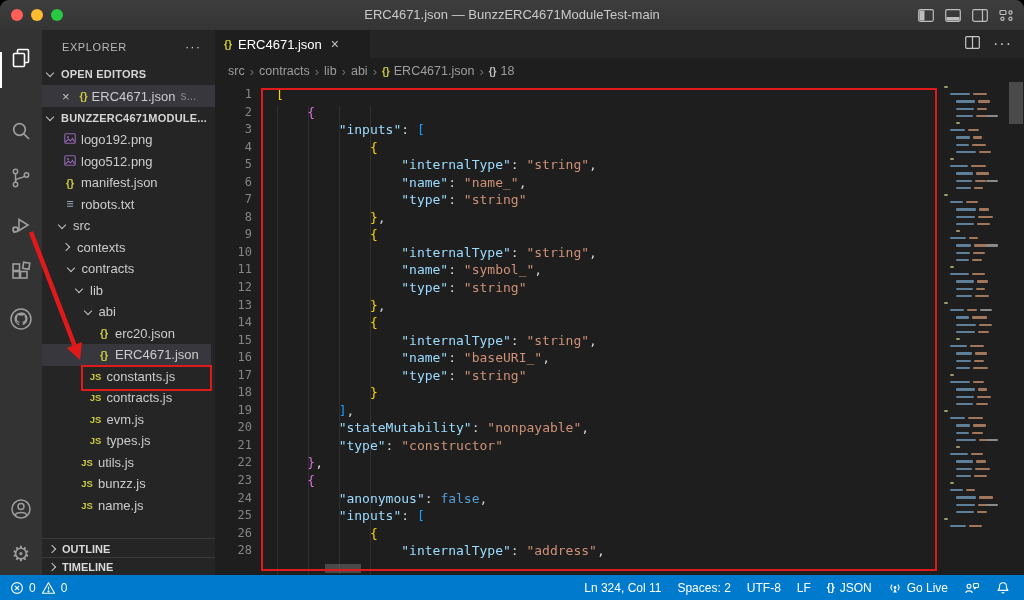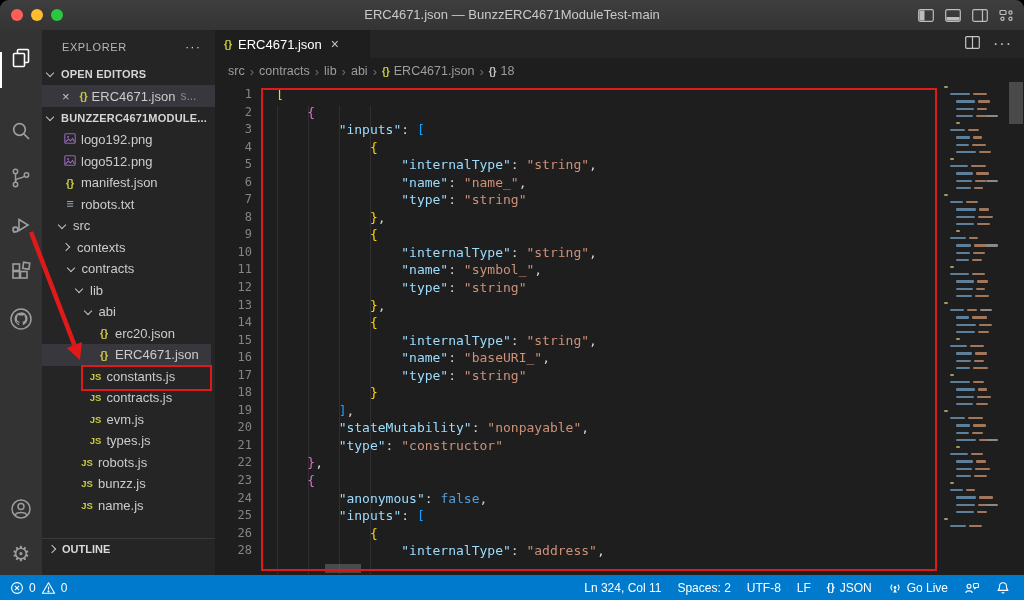--- a/index.html
+++ b/index.html
@@ -277,36 +277,40 @@
           <span style="margin-left: 3px;">evm.js</span>
         </div>
         <div class="tree-row" style="padding-left: 42.5px;">
           <span style="flex: 0 0 3px;"></span>
           <span class="fic js">JS</span>
           <span style="margin-left: 3px;">types.js</span>
         </div>
         <div class="tree-row" style="padding-left: 34px;">
           <span style="flex: 0 0 3px;"></span>
           <span class="fic js">JS</span>
-          <span style="margin-left: 3px;">robots.js</span>
+          <span style="margin-left: 3px;">utils.js</span>
         </div>
         <div class="tree-row" style="padding-left: 34px;">
           <span style="flex: 0 0 3px;"></span>
           <span class="fic js">JS</span>
           <span style="margin-left: 3px;">bunzz.js</span>
         </div>
         <div class="tree-row" style="padding-left: 34px;">
           <span style="flex: 0 0 3px;"></span>
           <span class="fic js">JS</span>
           <span style="margin-left: 3px;">name.js</span>
         </div>
       </div>
     <div class="panel-row" style="top:508px">
       <span class="cv cv-r"></span>
       <span>OUTLINE</span>
+    </div>
+    <div class="panel-row" style="top:527px;height:18px">
+      <span class="cv cv-r"></span>
+      <span>TIMELINE</span>
     </div>
   </div>
 
   <div class="editor">
     <div class="tabbar">
       <div class="tab">
         <span class="fic json">{}</span>
         <span>ERC4671.json</span>
         <span class="tab-close">×</span>
       </div>

